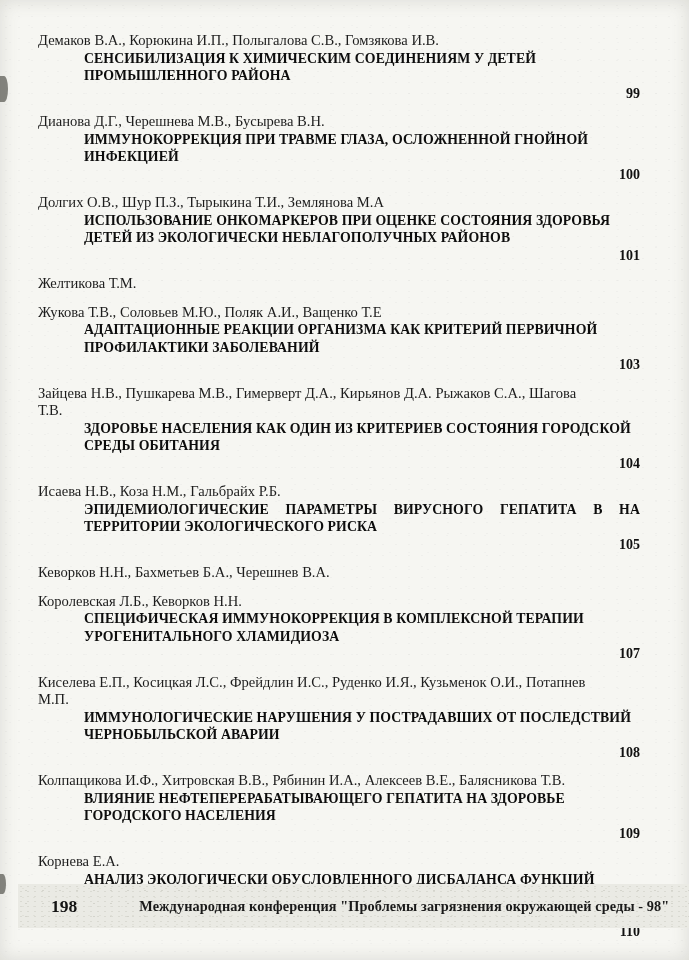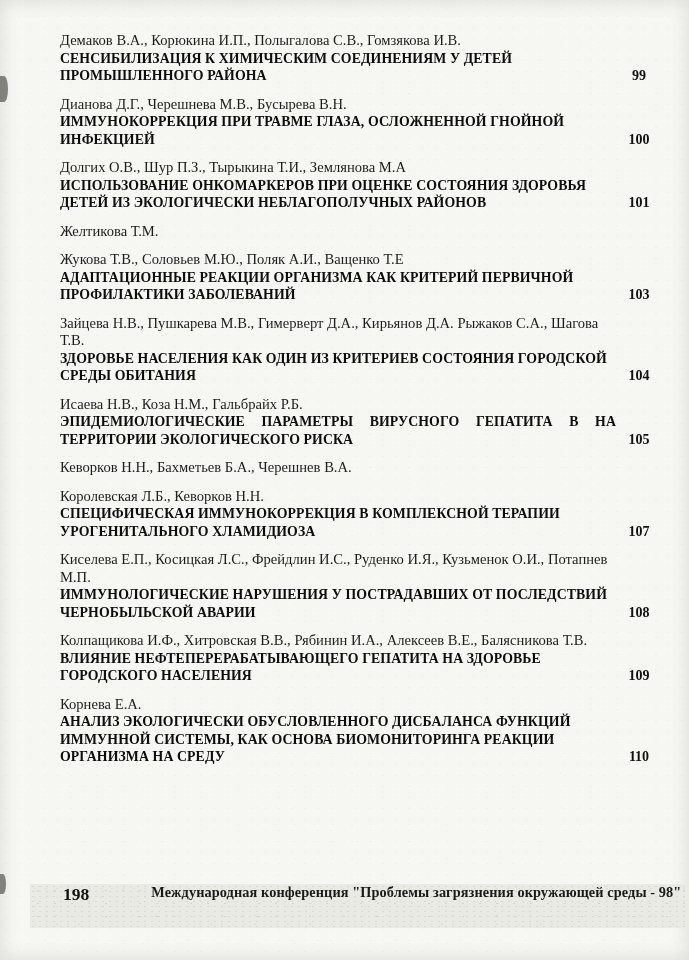--- a/index.html
+++ b/index.html
@@ -16,63 +16,64 @@
     box-shadow: inset 0 0 18px rgba(90,90,80,0.18);
     overflow: hidden;
     font-family: "Liberation Serif", "DejaVu Serif", serif;
     color: #161616;
   }
   .content {
     position: absolute;
     left: 38px;
     top: 32px;
     width: 602px;
-    margin-left: 22px;
   }
   .entry { margin-bottom: 11px; }
   .authors {
     width: 556px;
     font-size: 14.6px;
     line-height: 17.5px;
     color: #1d1d1d;
   }
   .title-row {
     display: flex;
     align-items: flex-end;
+    flex-direction: column;
   }
   .title {
     width: 556px;
     font-weight: bold;
     font-size: 13.8px;
     line-height: 17.5px;
     color: #0d0d0d;
     letter-spacing: 0.1px;
   }
   .title.justify { text-align: justify; }
   .pagenum {
     flex: 1;
     text-align: center;
     font-weight: bold;
     font-size: 14px;
     line-height: 17.5px;
     color: #111;
   }
   .footer {
     position: absolute;
-    left: 30px;
+    left: 18px;
     right: 0;
     top: 884px;
     height: 44px;
     background-color: #eaeae4;
     background-image:
       radial-gradient(#dadad2 1px, transparent 1px),
       radial-gradient(#e0e0d8 1px, transparent 1px),
       radial-gradient(#d4d4cc 1px, transparent 1px);
     background-size: 7px 5px, 11px 9px, 17px 13px;
     display: flex;
+    align-items: center;
   }
   .footer-num {
     font-weight: bold;
     font-size: 17.5px;
     margin-left: 33px;
     color: #141414;
   }
   .footer-text {
     font-weight: bold;
     font-size: 14.3px;

